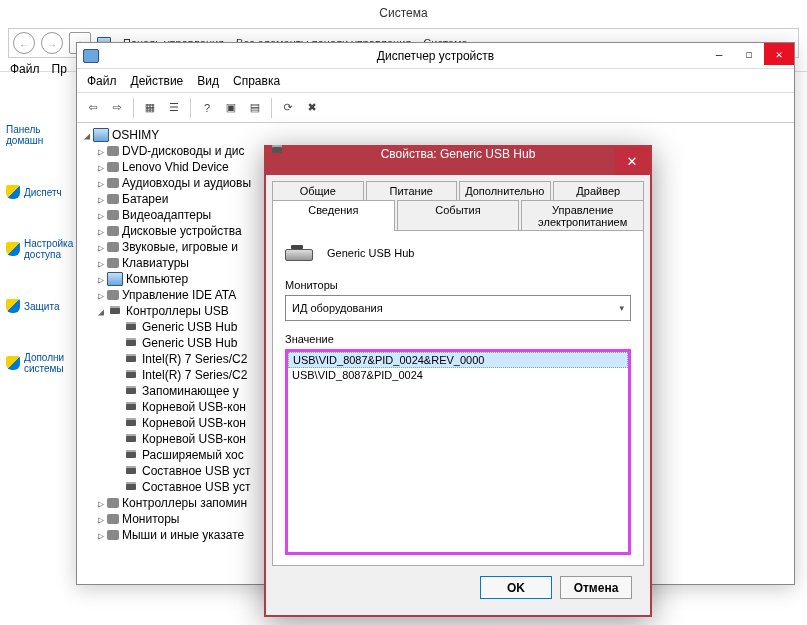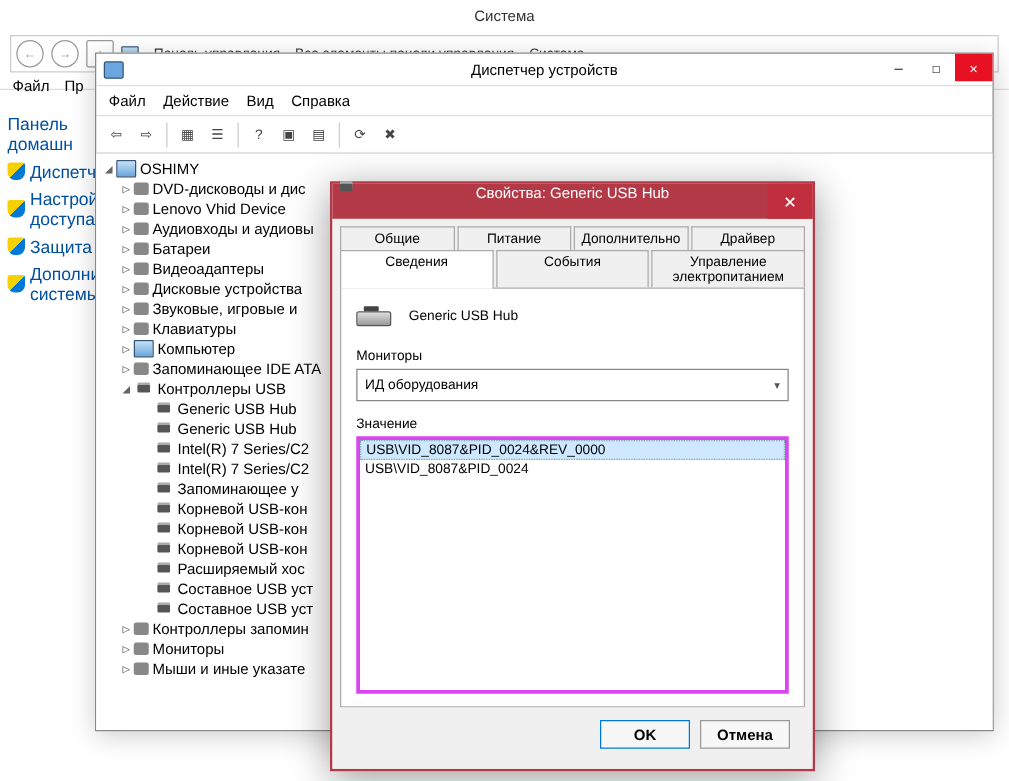--- a/index.html
+++ b/index.html
@@ -7,21 +7,21 @@
 
 
 .bg-window { position: absolute; top: 0; left: 0; right: 0; height: 72px; background: #fff; border-bottom: 1px solid #ddd; }
 .bg-title { position: absolute; top: 6px; left: 50%; transform: translateX(-50%); font-size: 12px; color: #333; }
 .bg-nav { position: absolute; top: 28px; left: 8px; right: 8px; height: 30px; display: flex; align-items: center; gap: 6px; border: 1px solid #ccc; padding: 0 4px; }
 .nav-arrow { width: 22px; height: 22px; border: 1px solid #999; border-radius: 50%; display: flex; align-items: center; justify-content: center; background: #fff; font-size: 10px; color: #999; }
 .nav-path { font-size: 11px; color: #333; display: flex; align-items: center; gap: 4px; }
 .nav-sep { color: #999; font-size: 8px; }
 .bg-menu { position: absolute; top: 62px; left: 10px; display: flex; gap: 12px; font-size: 12px; }
 .bg-sidebar { position: absolute; top: 88px; left: 6px; width: 72px; }
-.bg-sidebar-item { font-size: 14px; color: #0050a0; padding: 3px 0; display: flex; align-items: center; gap: 4px; }
+.bg-sidebar-item { font-size: 10px; color: #0050a0; padding: 3px 0; display: flex; align-items: center; gap: 4px; margin-top: 33px; }
 .shield { width: 14px; height: 14px; background: linear-gradient(135deg,#f7d000 50%,#0078d7 50%); border-radius: 2px 2px 6px 6px; flex-shrink: 0; }
 
 
 .devmgr { position: absolute; top: 42px; left: 76px; right: 12px; bottom: 40px; background: #fff; border: 1px solid #888; box-shadow: 0 4px 20px rgba(0,0,0,0.2); display: flex; flex-direction: column; }
 .devmgr-title { height: 26px; display: flex; align-items: center; justify-content: center; font-size: 12px; position: relative; border-bottom: 1px solid #ddd; }
 .devmgr-title-icon { position: absolute; left: 6px; width: 16px; height: 14px; background: #6aa6e0; border: 1px solid #357; border-radius: 2px; }
 .win-controls { position: absolute; right: 0; top: 0; display: flex; }
 .win-btn { width: 30px; height: 22px; display: flex; align-items: center; justify-content: center; font-size: 11px; font-family: monospace; }
 .win-btn.close { background: #e81123; color: #fff; }
 .devmgr-menu { height: 24px; display: flex; align-items: center; gap: 14px; padding: 0 10px; font-size: 12px; border-bottom: 1px solid #ddd; }
@@ -196,21 +196,21 @@
           <span>Клавиатуры</span>
         </div>
         <div class="tree-row indent-1">
           <span class="expander">▷</span>
           <span class="dev-icon pc-icon"></span>
           <span>Компьютер</span>
         </div>
         <div class="tree-row indent-1">
           <span class="expander">▷</span>
           <span class="dev-icon gen-icon"></span>
-          <span>Запоминающее IDE ATA</span>
+          <span>Управление IDE ATA</span>
         </div>
         <div class="tree-row indent-1">
           <span class="expander">◢</span>
           <span class="dev-icon usb-icon"></span>
           <span>Контроллеры USB</span>
         </div>
         <div class="tree-row indent-2">
           <span class="expander"></span>
           <span class="dev-icon usb-icon"></span>
           <span>Generic USB Hub</span>

